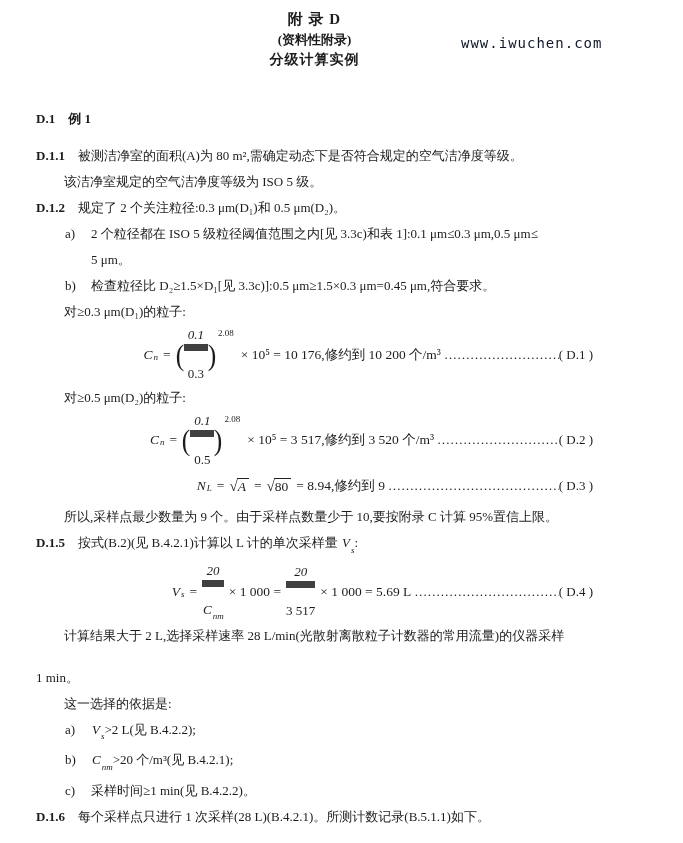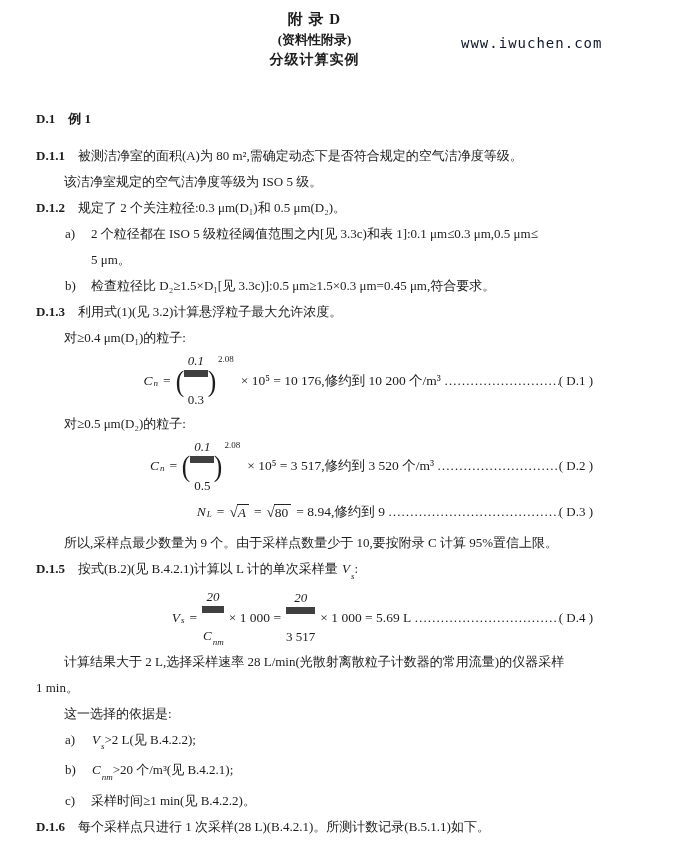--- a/index.html
+++ b/index.html
@@ -16,21 +16,21 @@
   .watermark{position:absolute;left:461px;top:35px;color:#0f172a;
              font-family:"DejaVu Sans Mono","Liberation Mono",monospace;
              font-size:14px;letter-spacing:1px;}
   
   .para{margin:0;line-height:26px;}
   .sec-title{font-weight:bold;margin-top:36px;}
   .mt12{margin-top:11px;}
   .lbl{font-weight:bold;margin-right:13px;white-space:nowrap;}
   .indent{text-indent:28px;}
   .hang2{text-indent:28px;}
-  .hang2 .cont{display:inline-block;text-indent:0;}
+  .hang2 .cont{display:inline-block;text-indent:0;margin-top:16px;}
   
   .list{display:flex;margin-left:29px;line-height:26px;}
   .marker{flex:0 0 26px;}
   .ltext{flex:1;}
   
   .formula-row{display:flex;align-items:center;margin:2px 0;min-height:46px;}
   .formula-row.short{min-height:32px;}
   .fspacer{flex:1 0 0;min-width:0;}
   .fbody{display:inline-flex;align-items:center;white-space:nowrap;font-size:13.5px;}
   .fleader{flex:1.05 0 0;min-width:0;overflow:hidden;white-space:nowrap;
@@ -80,25 +80,22 @@
   </p>
   <div class="list">
     <span class="marker">a)</span>
     <span class="ltext"><span>2 个粒径都在 ISO 5 级粒径阈值范围之内[见 3.3c)和表 1]:0.1 μm≤0.3 μm,0.5 μm≤</span><br><span>5 μm。</span></span>
   </div>
   <div class="list">
     <span class="marker">b)</span>
     <span class="ltext">检查粒径比 D₂≥1.5×D₁[见 3.3c)]:0.5 μm≥1.5×0.3 μm=0.45 μm,符合要求。</span>
   </div>
 
-  <p class="para">
-    <span class="lbl">D.1.3</span><span>利用式(1)(见 3.2)计算悬浮粒子最大允许浓度。</span>
-  </p>
-  <p class="para indent">
-    <span>对≥0.4 μm(D₁)的粒子:</span>
+  <p class="para indent">
+    <span>对≥0.3 μm(D₁)的粒子:</span>
   </p>
 
   <div class="formula-row">
     <span class="fspacer"></span>
     <span class="fbody">
         <span class="mvar">C</span>
         <sub class="msub">n</sub>
         <span class="mop">=</span>
         <span class="bigp">(</span>
         <span class="frac">

